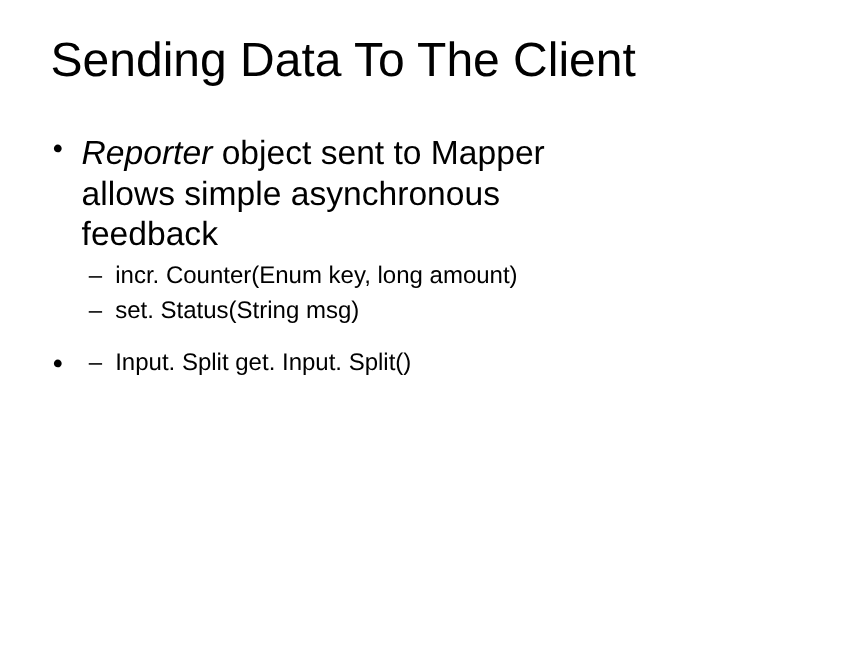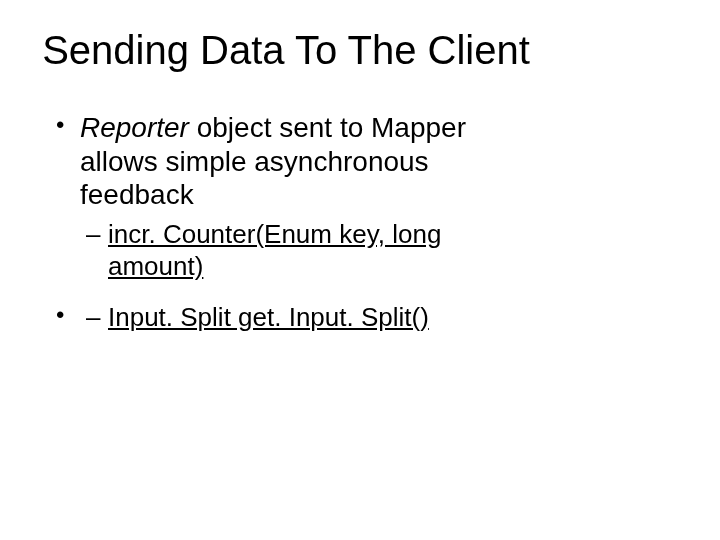--- a/index.html
+++ b/index.html
@@ -18,21 +18,21 @@
     box-sizing: border-box;
   }
   .title {
     text-align: center;
     font-size: 40px;
     padding-top: 28px;
     padding-bottom: 20px;
     font-weight: normal;
   }
   .body {
-    padding-left: 52px;
+    padding-left: 40px;
     padding-right: 40px;
   }
   ul.level1 {
     list-style: none;
     margin: 0;
     padding: 0;
   }
   ul.level1 > li {
     font-size: 28px;
     line-height: 1.2;
@@ -46,26 +46,25 @@
     left: 4px;
     top: 0;
     font-size: 24px;
   }
   ul.level2 {
     list-style: none;
     margin: 6px 0 0 0;
     padding: 0;
   }
   ul.level2 > li {
-    font-size: 26px;
+    font-size: 20px;
     line-height: 1.25;
     margin-top: 4px;
     position: relative;
     padding-left: 28px;
-    text-decoration: underline;
   }
   ul.level2 > li::before {
     content: "–";
     position: absolute;
     left: 6px;
     top: 0;
   }
   .italic {
     font-style: italic;
   }
@@ -74,20 +73,21 @@
 <body>
 
 <div class="slide">
   <div class="title">Sending Data To The Client</div>
   <div class="body">
     <ul class="level1">
       <li>
         <span class="italic">Reporter</span><span> object sent to Mapper allows simple asynchronous feedback</span>
         <ul class="level2">
           <li>incr. Counter(Enum key, long amount)</li>
+          <li>set. Status(String msg)</li>
         </ul>
       </li>
       <li>
         <span class="italic"></span>
         <ul class="level2">
           <li>Input. Split get. Input. Split()</li>
         </ul>
       </li>
     </ul>
   </div>

